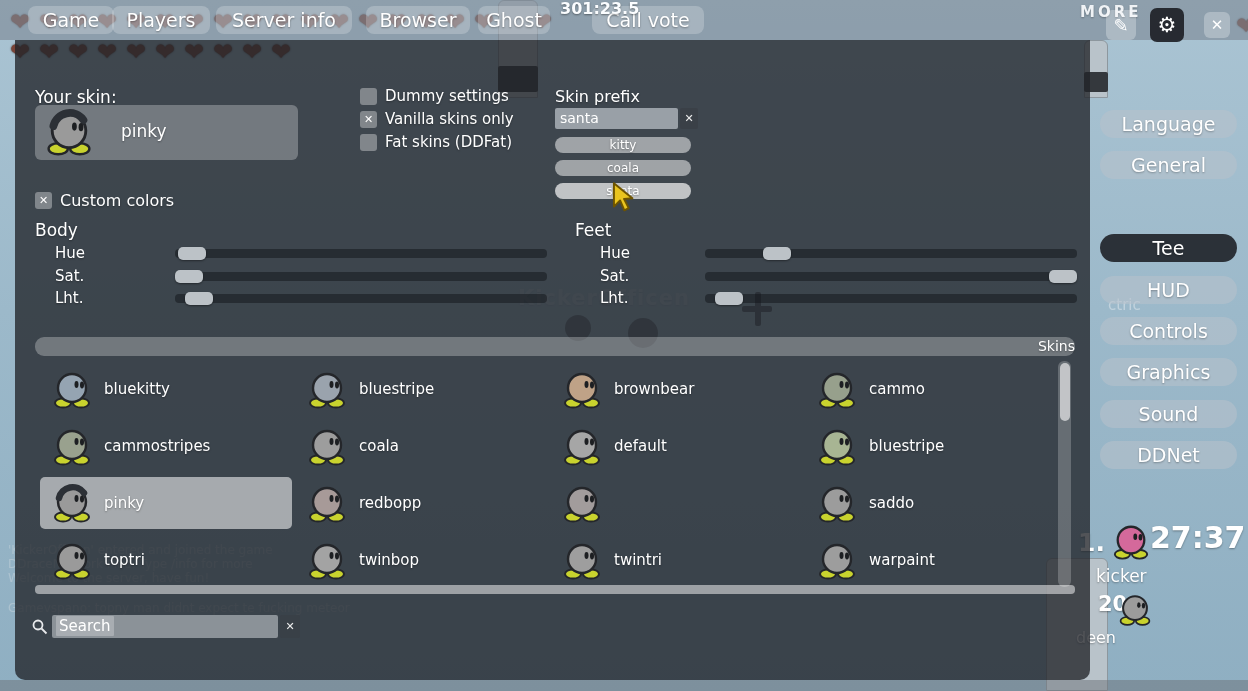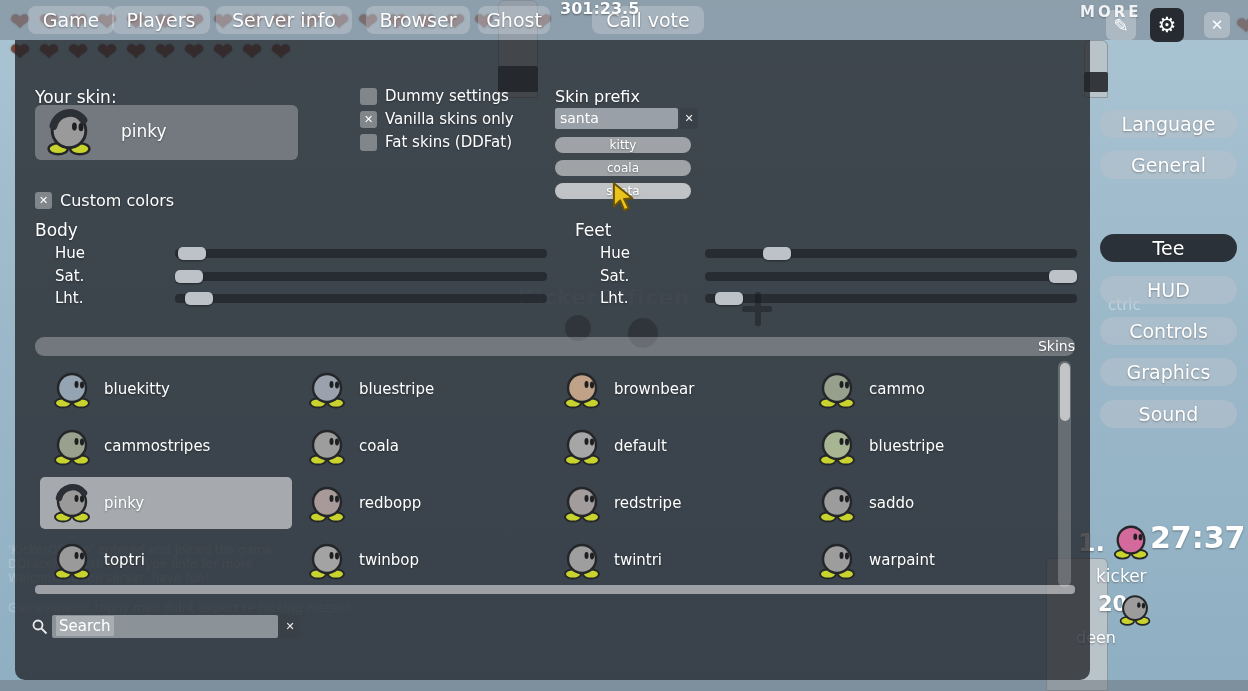--- a/index.html
+++ b/index.html
@@ -293,21 +293,20 @@
       <div class="cell" style="left:280px;top:437px">
           <svg class="tee abs" style="left: 12px; top: 6px; --tee-body: #a79a98;" width="40" height="40">
             <use href="#tee-base"></use>
           </svg>
           <span class="cellname txt">redbopp</span>
         </div>
       <div class="cell" style="left:535px;top:437px">
           <svg class="tee abs" style="left: 12px; top: 6px; --tee-body: #a29c9c;" width="40" height="40">
             <use href="#tee-base"></use>
           </svg>
-          <span class="cellname txt">redstripe</span>
         </div>
       <div class="cell" style="left:790px;top:437px">
           <svg class="tee abs" style="left: 12px; top: 6px; --tee-body: #9c9c9c;" width="40" height="40">
             <use href="#tee-base"></use>
           </svg>
           <span class="cellname txt">saddo</span>
         </div>
       <div class="cell" style="left:25px;top:494px">
           <svg class="tee abs" style="left: 12px; top: 6px; --tee-body: #9a9a9a;" width="40" height="40">
             <use href="#tee-base"></use>
@@ -348,20 +347,21 @@
   </div>
 
   <div class="sidenav">
     <div class="sbtn" style="top:110px">Language</div>
     <div class="sbtn" style="top:151px">General</div>
     <div class="sbtn selected" style="top:234px">Tee</div>
     <div class="sbtn" style="top:276px">HUD</div>
     <div class="sbtn" style="top:317px">Controls</div>
     <div class="sbtn" style="top:358px">Graphics</div>
     <div class="sbtn" style="top:400px">Sound</div>
+    <div class="sbtn" style="top:441px">DDNet</div>
   </div>
 
   <div class="menubar">
     <div class="tab txt" style="left:28px;width:86px">Game</div>
     <div class="tab txt" style="left:112px;width:98px">Players</div>
     <div class="tab txt" style="left:216px;width:136px">Server info</div>
     <div class="tab txt" style="left:366px;width:104px">Browser</div>
     <div class="tab txt" style="left:478px;width:72px">Ghost</div>
     <div class="tab txt" style="left:592px;width:112px">Call vote</div>
   </div>

